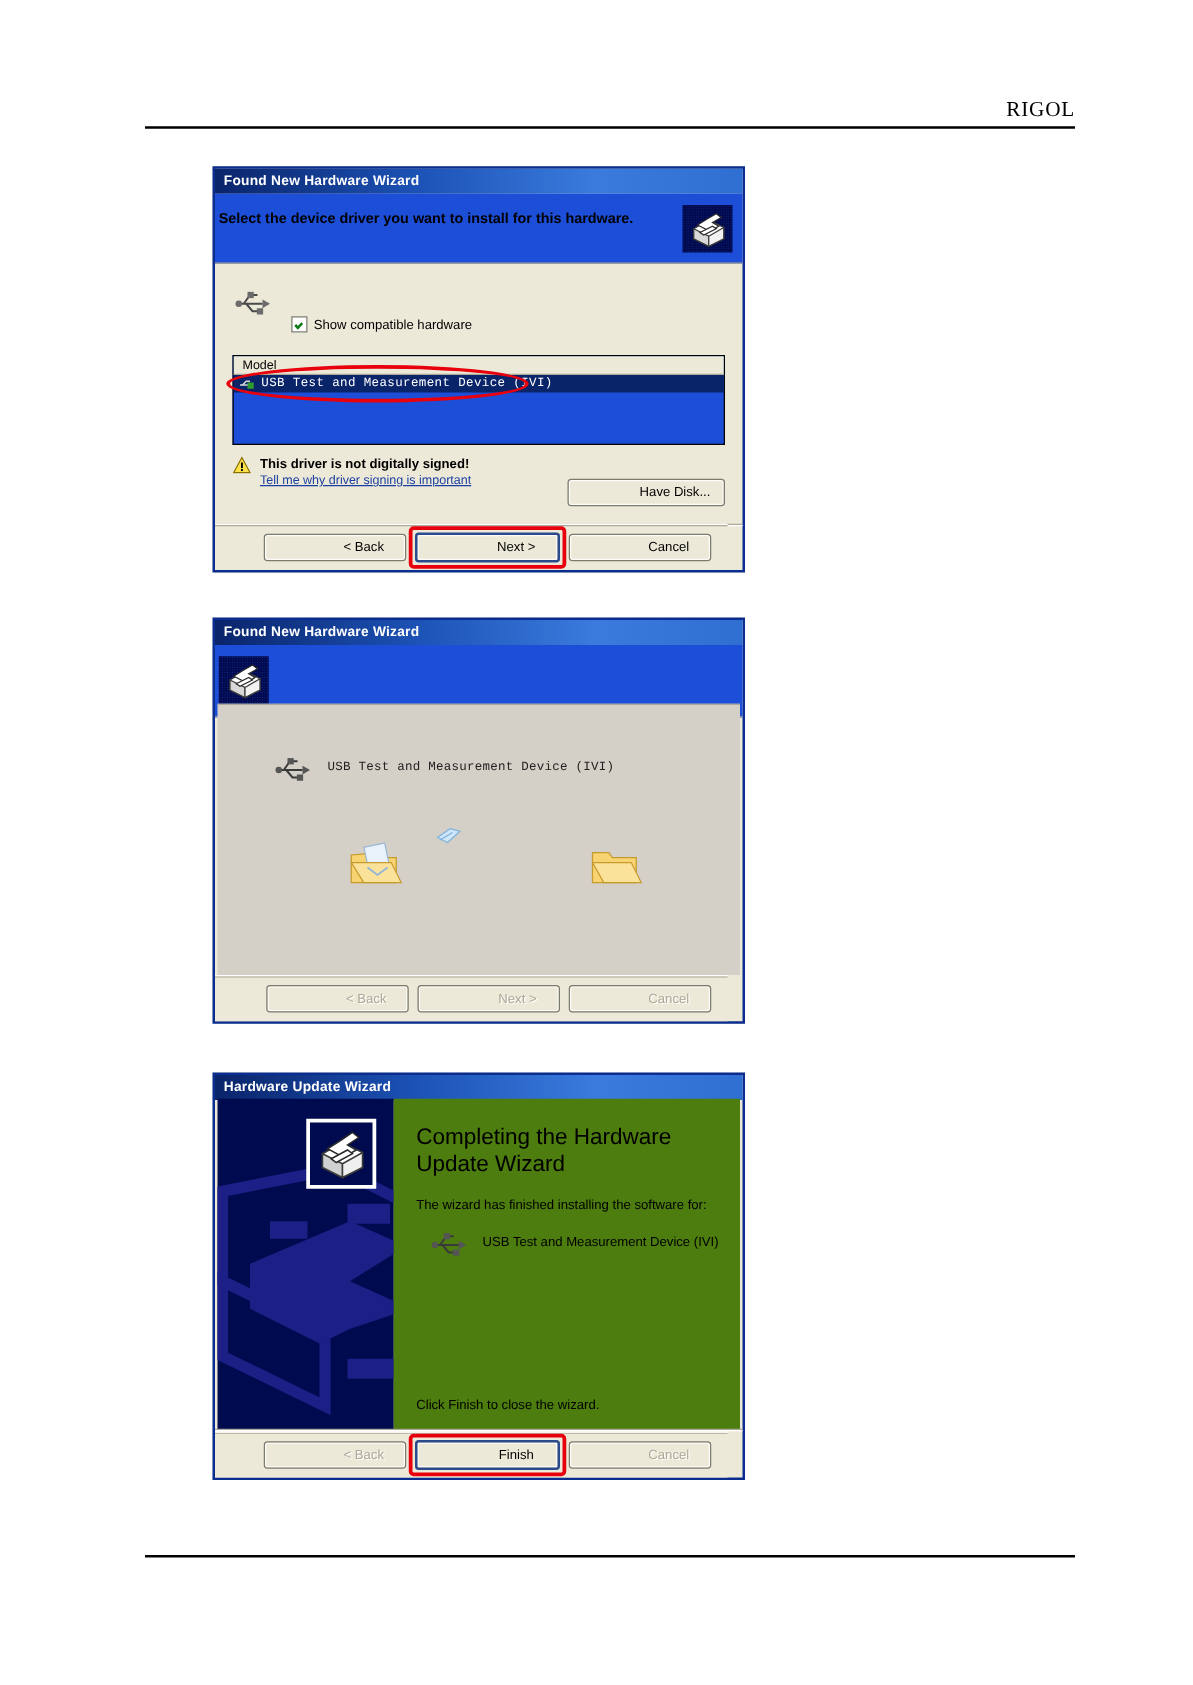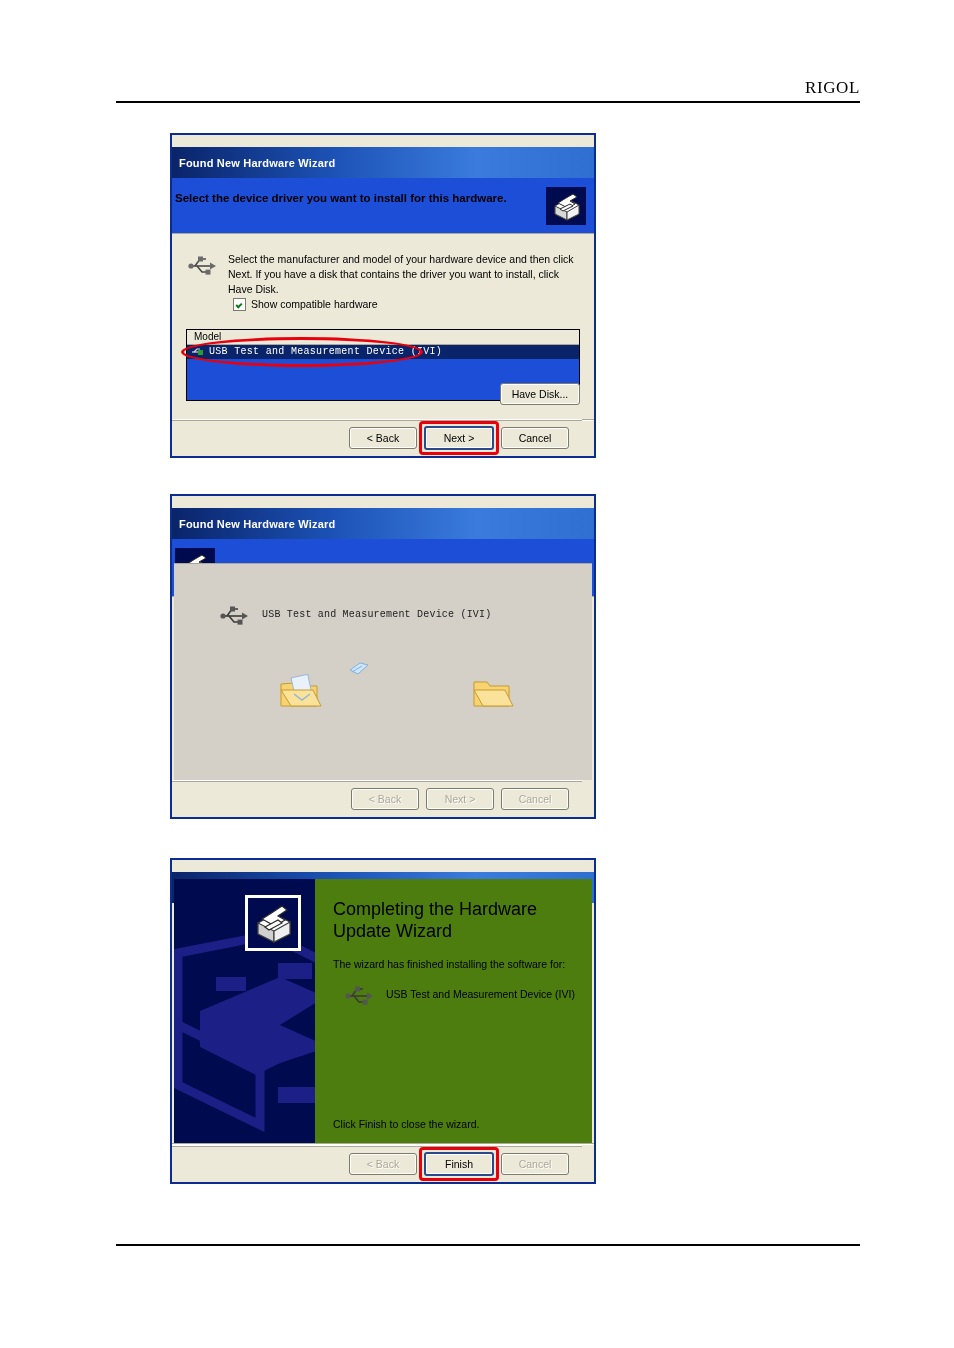--- a/index.html
+++ b/index.html
@@ -16,26 +16,25 @@
     font-size:17px;letter-spacing:.6px;color:#000;
   }
   .rule{position:absolute;left:116px;width:744px;height:2px;background:#000;}
   .rule-top{top:101px;}
   .rule-bottom{top:1244px;}
 
   
   .dlg{position:absolute;background:#ece9d8;border:2px solid #0a2d8f;
        box-sizing:border-box;}
   .titlebar{
-    height:31px;
+    height:20px;
     background:linear-gradient(to right,#0a246a 0%,#1c52b5 38%,#3a7bdd 72%,#2f6fd2 100%);
     color:#fff;font-size:11px;font-weight:bold;
     display:flex;align-items:center;padding-left:7px;letter-spacing:.2px;
     font-family:"Liberation Sans",sans-serif;
-    margin-top:12px;
   }
   .dlg-head{
     background:#1d4ed8;border-bottom:1px solid #aca899;
     display:flex;align-items:flex-start;justify-content:space-between;
     padding:9px 8px 8px 3px;
   }
   .head-text{font-size:11.5px;font-weight:bold;color:#000;line-height:1.35;padding-top:4px;}
   .body-pad{padding:10px 14px 0 14px;}
   .para{font-size:10.5px;color:#000;line-height:1.45;}
 
@@ -53,20 +52,21 @@
     box-shadow:inset 0 1px 0 #aca899;
     display:flex;align-items:center;justify-content:flex-end;
     padding-right:13px;gap:7px;
   }
   .btn{
     min-width:66px;height:20px;font-size:10.5px;color:#000;
     background:#ece9d8;border:1px solid #7b7b6e;border-radius:3px;
     display:flex;align-items:center;justify-content:center;
     font-family:"Liberation Sans",sans-serif;
     box-shadow:inset 0 0 0 1px #fdfdfb;
+    padding-left:46px;
   }
   .btn.disabled{color:#aca899;text-shadow:1px 1px 0 #fff;}
   .btn.default{border:2px solid #2b4a8b;font-weight:normal;}
   .btn-wrap{position:relative;display:flex;}
   .redbox{
     position:absolute;left:-5px;top:-5px;right:-5px;bottom:-5px;
     border:3px solid #e8000d;border-radius:4px;pointer-events:none;
   }
 
   
@@ -161,41 +161,51 @@
         <g stroke="#4a4a4a" stroke-width="1.6" fill="none">
           <path d="M5 14 L24 14"></path>
           <path d="M9 14 L14 7 L20 7"></path>
           <path d="M11 14 L16 20 L21 20"></path>
         </g>
         <circle cx="5" cy="14" r="2.6" fill="#6b6b6b"></circle>
         <rect x="12" y="4.5" width="5" height="5" fill="#6b6b6b"></rect>
         <rect x="19.5" y="17.6" width="5" height="5" fill="#6b6b6b"></rect>
         <path d="M24 10.5 L30 14 L24 17.5 Z" fill="#6b6b6b"></path>
       </svg>
-      <div class="para">Select the manufacturer and model of your hardware device and then click Next. If you have a disk that contains the driver you want to install, click Have Disk.</div>
     </div>
 
     <div class="chkrow">
       <span class="chk"></span>
       <span class="chk-label">Show compatible hardware</span>
     </div>
 
     <div class="listbox">
       <div class="list-hdr">Model</div>
       <div class="list-row">
         <svg width="13" height="11" viewBox="0 0 13 11">
           <path d="M1 6 L9 6" stroke="#d9d9d9" stroke-width="1.2"></path>
           <path d="M3 6 L6 3 L9 3" stroke="#d9d9d9" stroke-width="1.2" fill="none"></path>
           <rect x="7" y="4" width="5" height="5" fill="#2e9b2e"></rect>
         </svg>
         <span>USB Test and Measurement Device (IVI)</span>
       </div>
       <div class="ellipse" style="left:-6px;top:7px;width:236px;height:24px;"></div>
     </div>
 
+    <div class="warnrow">
+      <svg class="warn-tri" viewBox="0 0 15 14">
+        <path d="M7.5 1 L14 13 L1 13 Z" fill="#ffe14d" stroke="#8a7200" stroke-width="1"></path>
+        <rect x="6.8" y="5" width="1.5" height="4.5" fill="#000"></rect>
+        <rect x="6.8" y="10.3" width="1.5" height="1.5" fill="#000"></rect>
+      </svg>
+      <div>
+        <div class="warn-title">This driver is not digitally signed!</div>
+        <a class="warn-link" href="#">Tell me why driver signing is important</a>
+      </div>
+    </div>
 
     <div class="btn-wrap" style="position:absolute;right:14px;top:248px;">
       <div class="btn" style="min-width:78px;">Have Disk...</div>
     </div>
   </div>
 
   <div class="sep" style="bottom:36px;"></div>
 
   <div class="btnbar">
     <div class="btn">&lt; Back</div>

